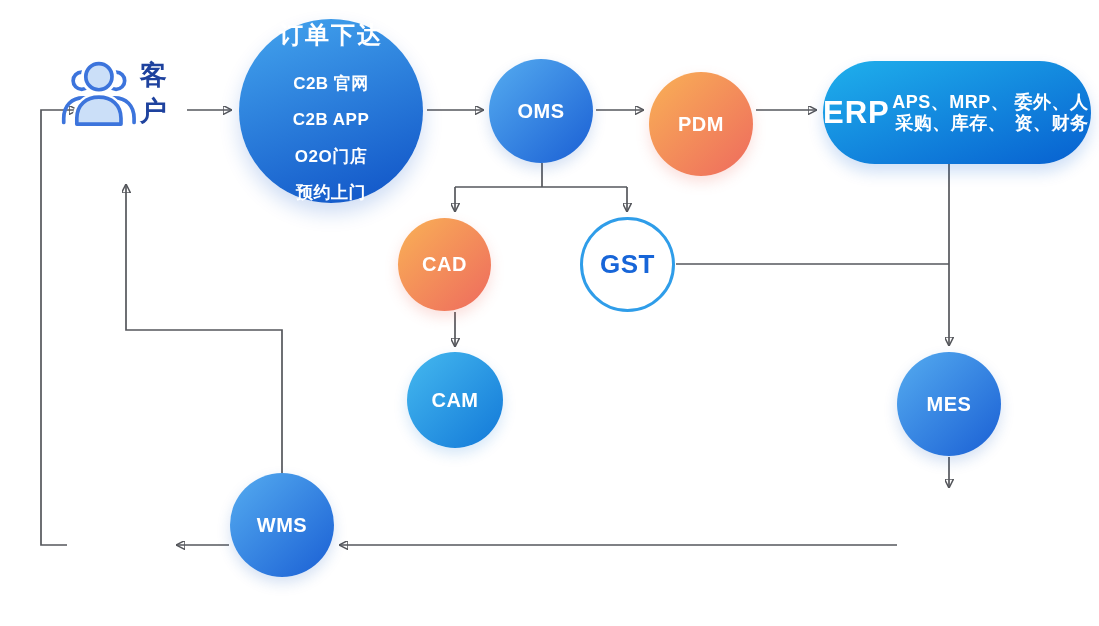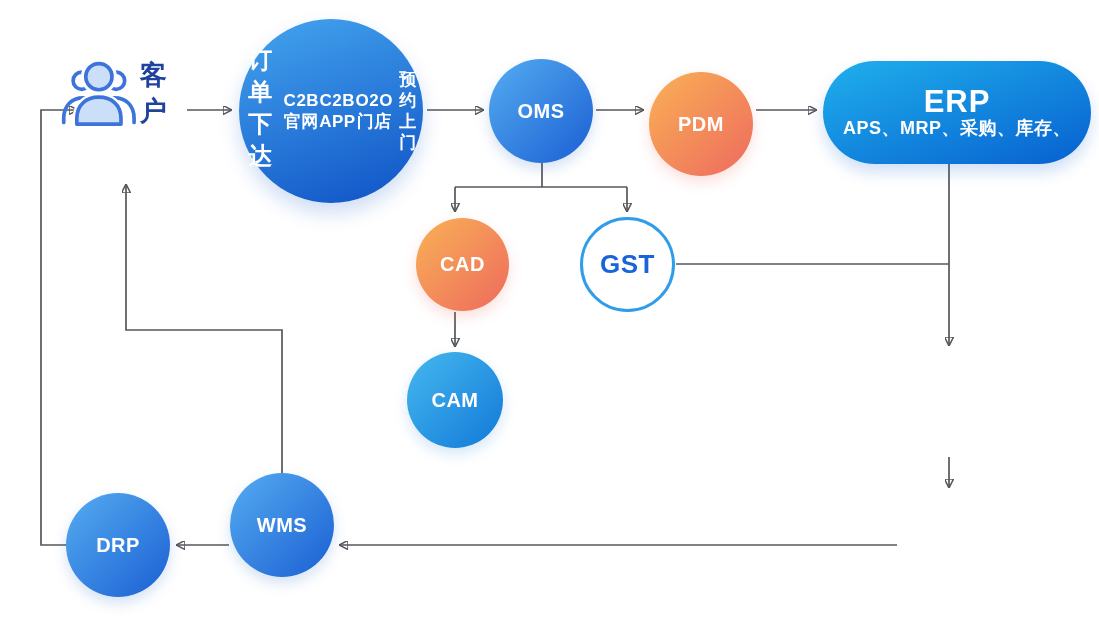--- a/index.html
+++ b/index.html
@@ -31,43 +31,43 @@
     box-shadow:0 6px 14px rgba(20,120,215,.18);
   }
   .gst{
     background:#fff;border:3px solid var(--gst-border,#2F9DE9);
     color:var(--gst-text,#1765D8);font-size:26px;
     box-sizing:border-box;
   }
 
   #node-oms{left:489px;top:59px;width:104px;height:104px;}
   #node-pdm{left:649px;top:72px;width:104px;height:104px;}
-  #node-cad{left:416px;top:218px;width:93px;height:93px;text-align:center;}
+  #node-cad{left:398px;top:218px;width:93px;height:93px;text-align:center;}
   #node-gst{left:580px;top:217px;width:95px;height:95px;}
   #node-cam{left:407px;top:352px;width:96px;height:96px;}
   #node-mes{left:897px;top:352px;width:104px;height:104px;}
   #node-ups{left:897px;top:493px;width:104px;height:104px;}
   #node-wms{left:230px;top:473px;width:104px;height:104px;}
   #node-drp{left:66px;top:493px;width:104px;height:104px;}
 
   #node-order{
     position:absolute;left:239px;top:19px;width:184px;height:184px;border-radius:50%;
     background:linear-gradient(160deg,var(--order-blue-start,#44A5EE) 0%,var(--order-blue-end,#0F52C6) 100%);
     box-shadow:0 10px 20px rgba(17,87,200,.20);
-    display:flex;align-items:center;justify-content:space-between;
+    display:flex;flex-direction:column;align-items:center;justify-content:space-between;
     color:#fff;text-align:center;
   }
   #node-order .order-title{font-size:24px;font-weight:bold;letter-spacing:2px;margin-bottom:6px;}
   #node-order .order-item{font-size:17px;font-weight:bold;line-height:21px;letter-spacing:.5px;}
 
   #node-erp{
     position:absolute;left:823px;top:61px;width:268px;height:103px;border-radius:52px;
     background:linear-gradient(160deg,var(--erp-start,#1FB0EC) 0%,var(--erp-end,#0760D0) 100%);
     box-shadow:0 8px 16px rgba(10,96,210,.20);
-    display:flex;flex-direction:column;align-items:center;justify-content:center;
+    display:flex;flex-direction:row;align-items:center;justify-content:center;
     color:#fff;text-align:center;
   }
   #node-erp .erp-title{font-size:31px;font-weight:bold;letter-spacing:1px;line-height:32px;}
   #node-erp .erp-sub{font-size:18px;font-weight:bold;line-height:21px;letter-spacing:.5px;}
 
   #node-customer{
     position:absolute;left:58px;top:52px;width:134px;
     display:flex;align-items:center;
   }
   #node-customer svg{display:block;}
@@ -137,37 +137,38 @@
     <span>OMS</span>
   </div>
 
   <div id="node-pdm" class="node orange">
     <span>PDM</span>
   </div>
 
   <div id="node-erp">
     <div class="erp-title">ERP</div>
     <div class="erp-sub">APS、MRP、采购、库存、</div>
+    <div class="erp-sub">委外、人资、财务</div>
   </div>
 
   <div id="node-cad" class="node orange">
     <span>CAD</span>
   </div>
 
   <div id="node-cam" class="node cam">
     <span>CAM</span>
   </div>
 
   <div id="node-gst" class="node gst">
     <span>GST</span>
   </div>
 
+  <div id="node-mes" class="node blue">
+    <span>MES</span>
+  </div>
 
 
   <div id="node-wms" class="node blue">
     <span>WMS</span>
   </div>
 
-  <div id="node-drp" class="node blue">
-    <span>DRP</span>
-  </div>
 
 </div>
 
 </body></html>

